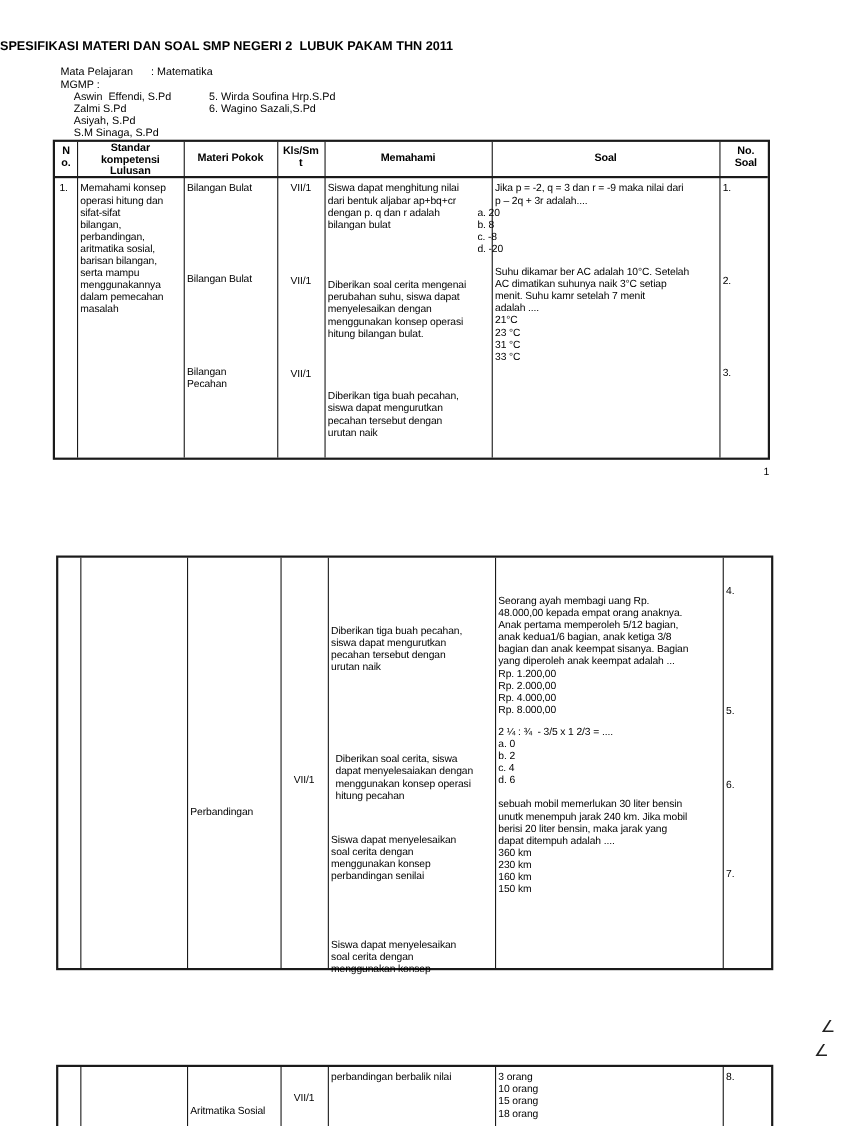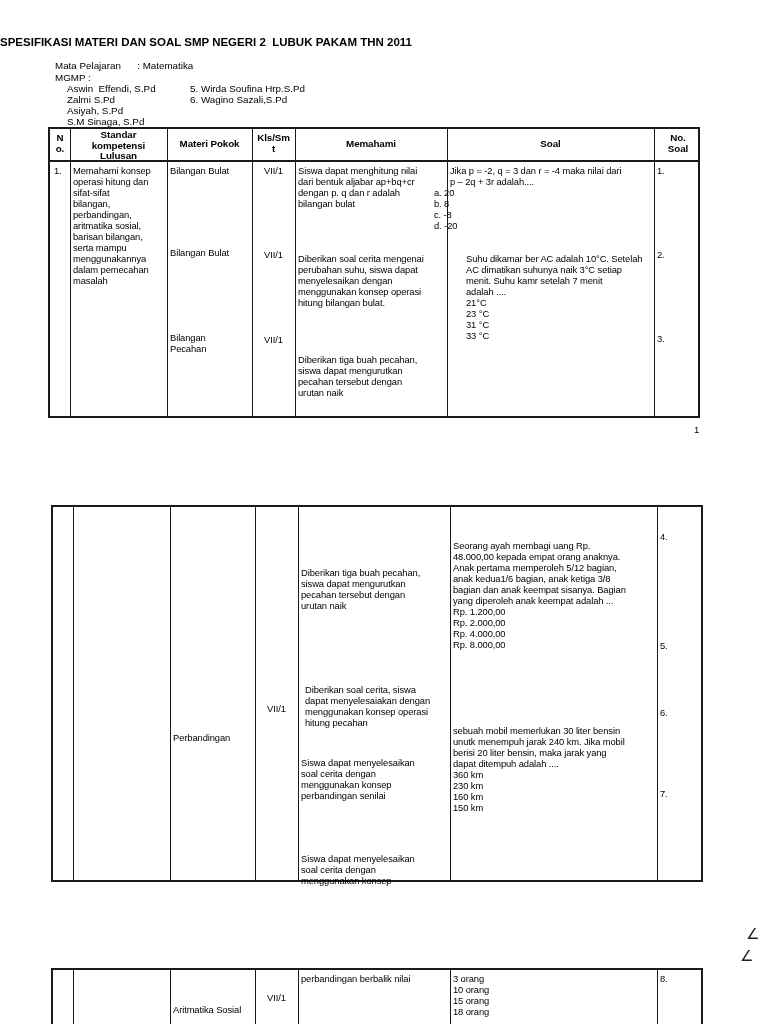--- a/index.html
+++ b/index.html
@@ -87,23 +87,23 @@
   <div class="txt" style="left:248px;top:124px;">Diberikan soal cerita mengenai
 perubahan suhu, siswa dapat
 menyelesaikan dengan
 menggunakan konsep operasi
 hitung bilangan bulat.</div>
   <div class="txt" style="left:248px;top:225px;">Diberikan tiga buah pecahan,
 siswa dapat mengurutkan
 pecahan tersebut dengan
 urutan naik</div>
 
-  <div class="txt" style="left:400px;top:36px;">Jika p = -2, q = 3 dan r = -4 maka nilai dari
+  <div class="txt" style="left:400px;top:36px;">Jika p = -2, q = 3 dan r = -9 maka nilai dari
 p – 2q + 3r adalah....</div>
-  <div class="txt" style="left:400px;top:124px;margin-left:16px;">Suhu dikamar ber AC adalah 10°C. Setelah
+  <div class="txt" style="left:400px;top:112px;">Suhu dikamar ber AC adalah 10°C. Setelah
 AC dimatikan suhunya naik 3°C setiap
 menit. Suhu kamr setelah 7 menit
 adalah ....
 21°C
 23 °C
 31 °C
 33 °C</div>
 
   <div class="txt" style="left:607px;top:36px;">1.</div>
   <div class="txt" style="left:607px;top:120px;">2.</div>
@@ -130,20 +130,25 @@
 Rp. 1.200,00
 Rp. 2.000,00
 Rp. 4.000,00
 Rp. 8.000,00</div>
   <div class="txt" style="left:248px;top:60px;">Diberikan tiga buah pecahan,
 siswa dapat mengurutkan
 pecahan tersebut dengan
 urutan naik</div>
 
   <div class="txt" style="left:607px;top:133px;">5.</div>
+  <div class="txt" style="left:400px;top:152px;">2 ¼ : ¾  - 3/5 x 1 2/3 = ....
+a. 0
+b. 2
+c. 4
+d. 6</div>
   <div class="txt" style="left:252px;top:177px;">Diberikan soal cerita, siswa
 dapat menyelesaiakan dengan
 menggunakan konsep operasi
 hitung pecahan</div>
 
   <div class="txt ctr" style="top:196px;">VII/1</div>
   <div class="txt" style="left:607px;top:200px;">6.</div>
   <div class="txt" style="left:120px;top:225px;">Perbandingan</div>
 
   <div class="txt" style="left:400px;top:218px;">sebuah mobil memerlukan 30 liter bensin

